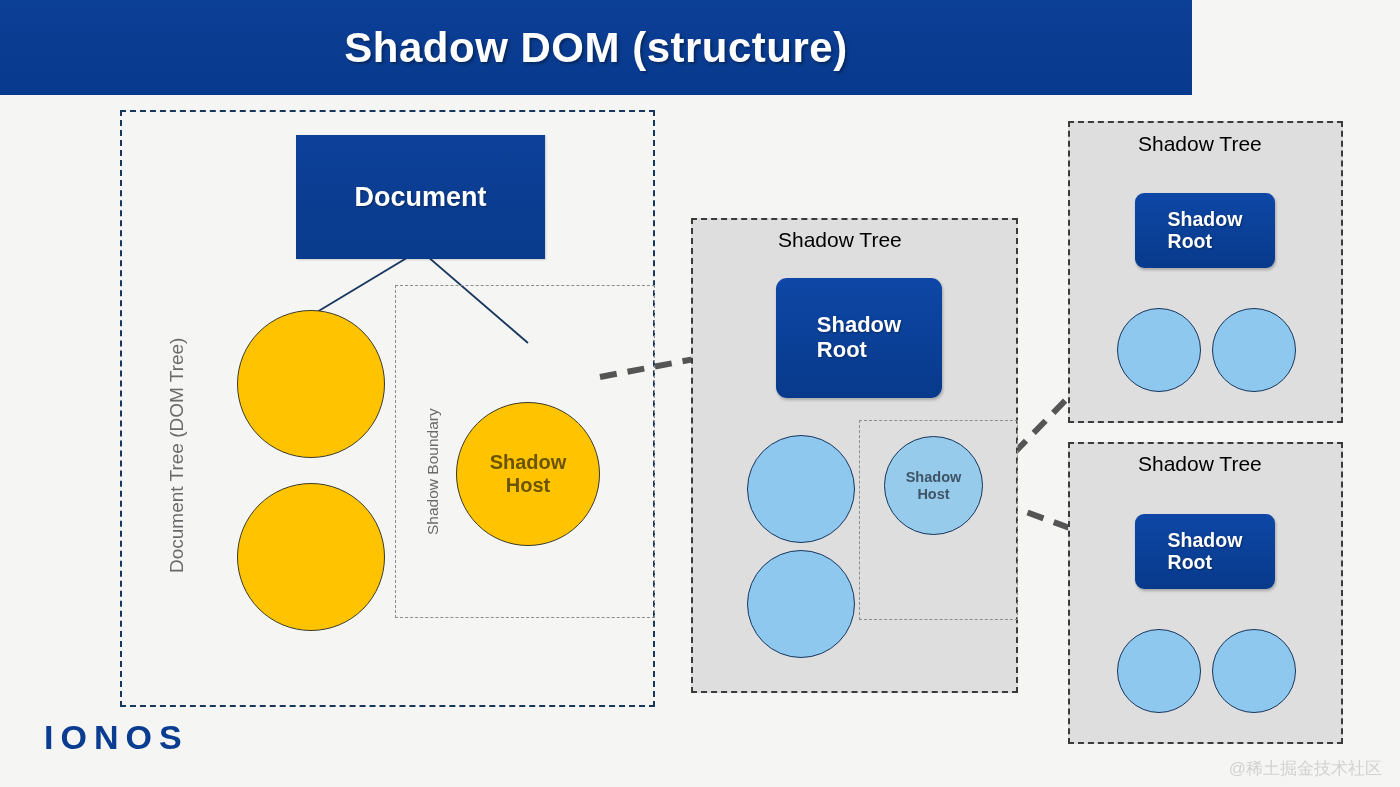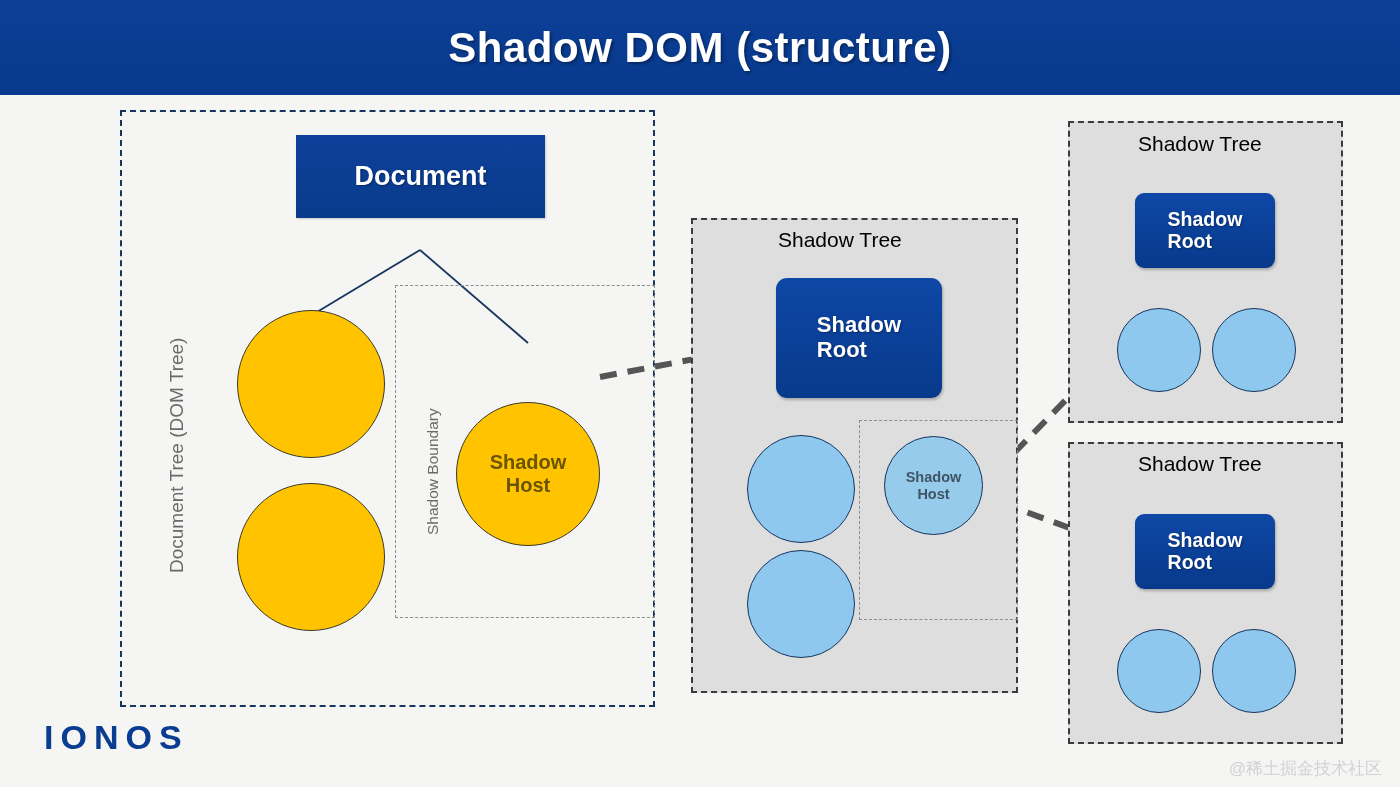--- a/index.html
+++ b/index.html
@@ -12,21 +12,21 @@
     background: #f5f5f4;
     font-family: "Liberation Sans", sans-serif;
     overflow: hidden;
     position: relative;
   }
 
   
   #title-bar {
     position: absolute;
     left: 0; top: 0;
-    width: 1400px; height: 95px;
+    width: 1192px; height: 95px;
     background: #0a3d91;
     background: linear-gradient(180deg,#0c3f96 0%,#073a8d 100%);
     display: flex;
     align-items: center;
     justify-content: center;
     box-sizing: border-box;
   }
   #title-bar .title-text {
     color: #ffffff;
     font-size: 42px;
@@ -210,21 +210,21 @@
   </svg>
 
   <div class="panel dom-panel" style="left:120px; top:15px; width:535px; height:597px;"></div>
 
   <div class="vlabel" style="left:166px; top:478px;">Document Tree (DOM Tree)</div>
 
   <div class="panel shadow-boundary" style="left:395px; top:190px; width:260px; height:333px;"></div>
 
   <div class="vlabel small" style="left:424px; top:440px;">Shadow Boundary</div>
 
-  <div class="doc-box" style="left:296px; top:40px; width:249px; height:83px;">Document</div>
+  <div class="doc-box" style="left:296px; top:40px; width:249px; height:124px;">Document</div>
 
   <div class="circle yellow" style="left:237px; top:215px; width:148px; height:148px;"></div>
 
   <div class="circle yellow" style="left:237px; top:388px; width:148px; height:148px;"></div>
 
   <div class="circle yellow" style="left:456px; top:307px; width:144px; height:144px;">
     <span>
         <div>Shadow</div>
         <div>Host</div>
       </span>

